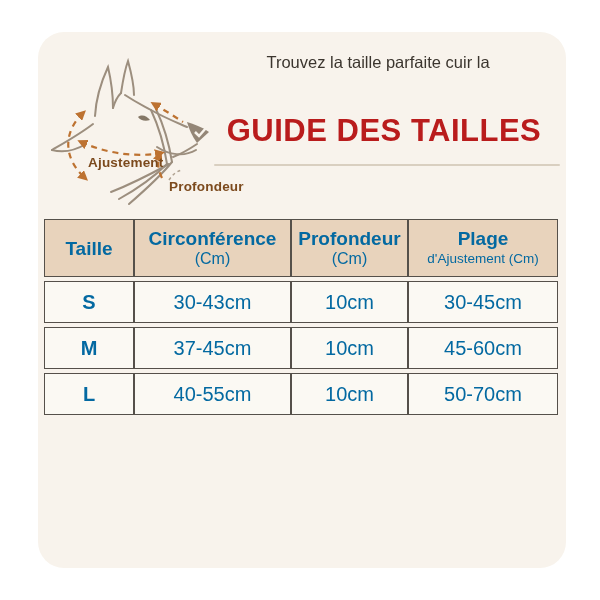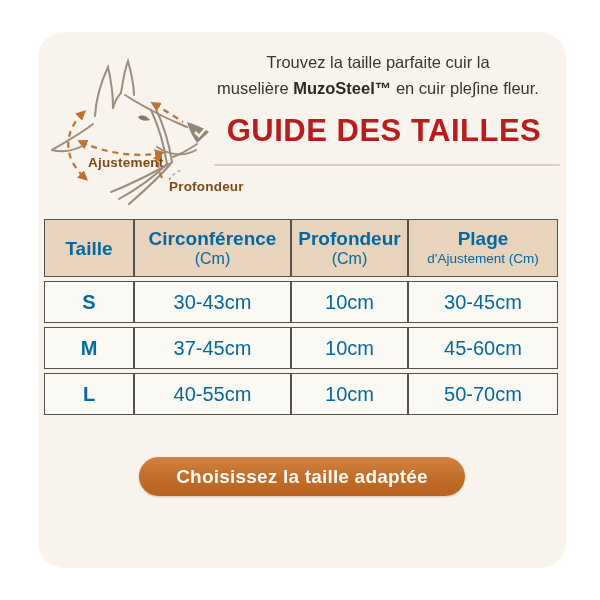--- a/index.html
+++ b/index.html
@@ -102,21 +102,20 @@
           <path d="M117,120 C113,112 112,104 115,97" marker-end="url(#ah)"></path>
         </g>
         <path d="M124,122 C128,116 132,113 137,112" stroke="#b0a291" stroke-width="1.5" fill="none" stroke-dasharray="3 3"></path>
       </svg>
       <span class="diag-label label-ajust">Ajustement</span>
       <span class="diag-label label-prof">Profondeur</span>
     </div>
 
     <div class="intro">
       <div>Trouvez la taille parfaite cuir la</div>
-      <div><span>muselière </span><b>MuzoSteel™</b><span> en cuir ple∫ine fleur.</span></div>
     </div>
 
     <h1 class="title">GUIDE DES TAILLES</h1>
     <div class="divider"></div>
 
     <table class="size-table">
       <colgroup>
         <col style="width:90px">
           <col style="width:157px">
           <col style="width:117px">
@@ -156,16 +155,15 @@
         </tr>
         <tr>
           <td class="size-cell">L</td>
           <td>40-55cm</td>
           <td>10cm</td>
           <td>50-70cm</td>
         </tr>
       </tbody>
     </table>
 
-    <button class="cta">Choisissez la taille adaptée</button>
 
   </div>
 </div>
 
 </body></html>

